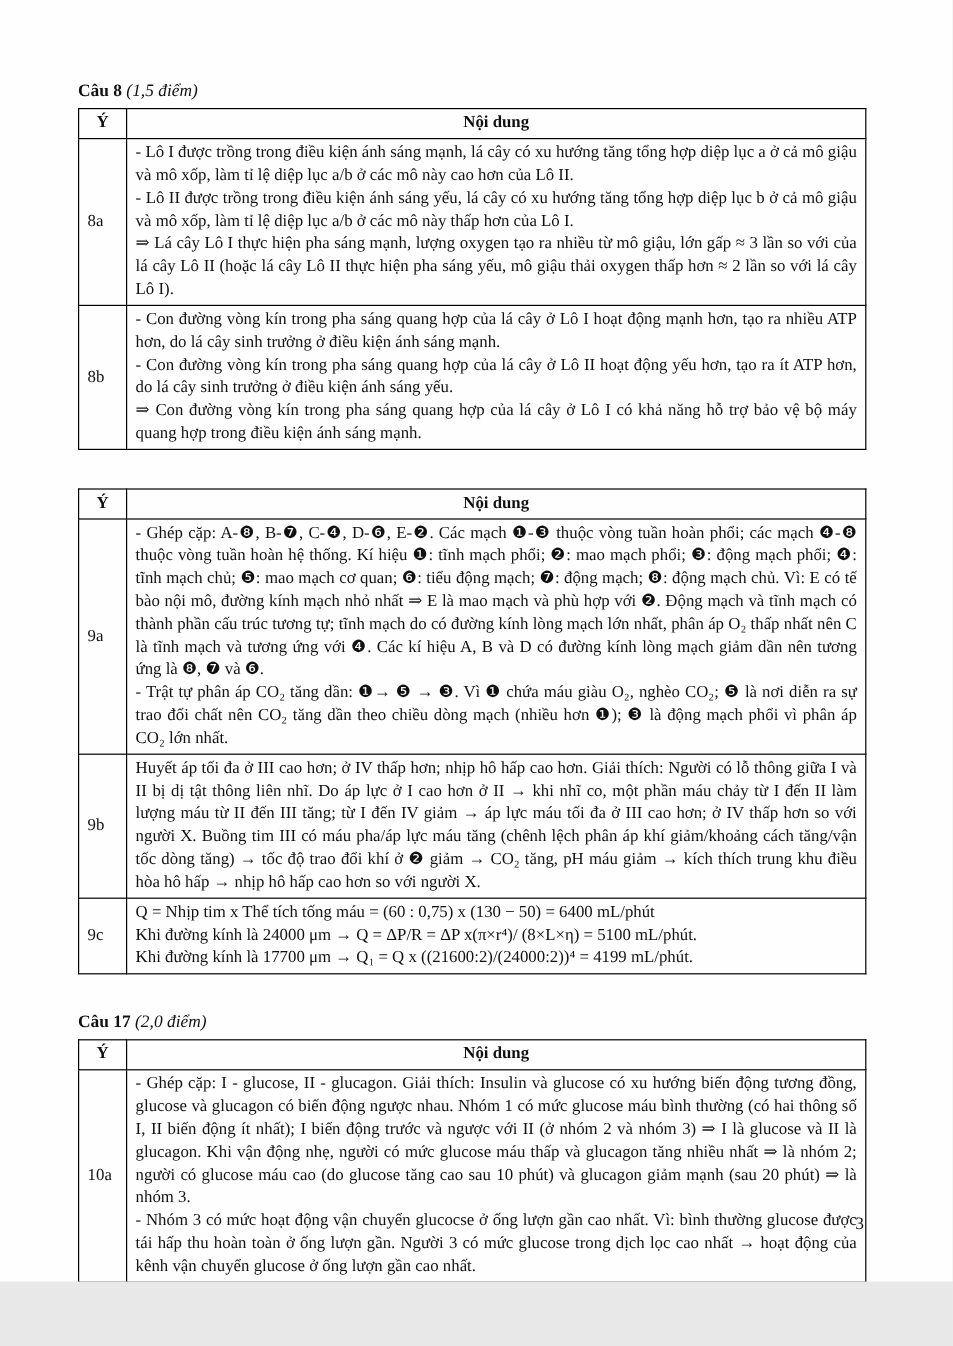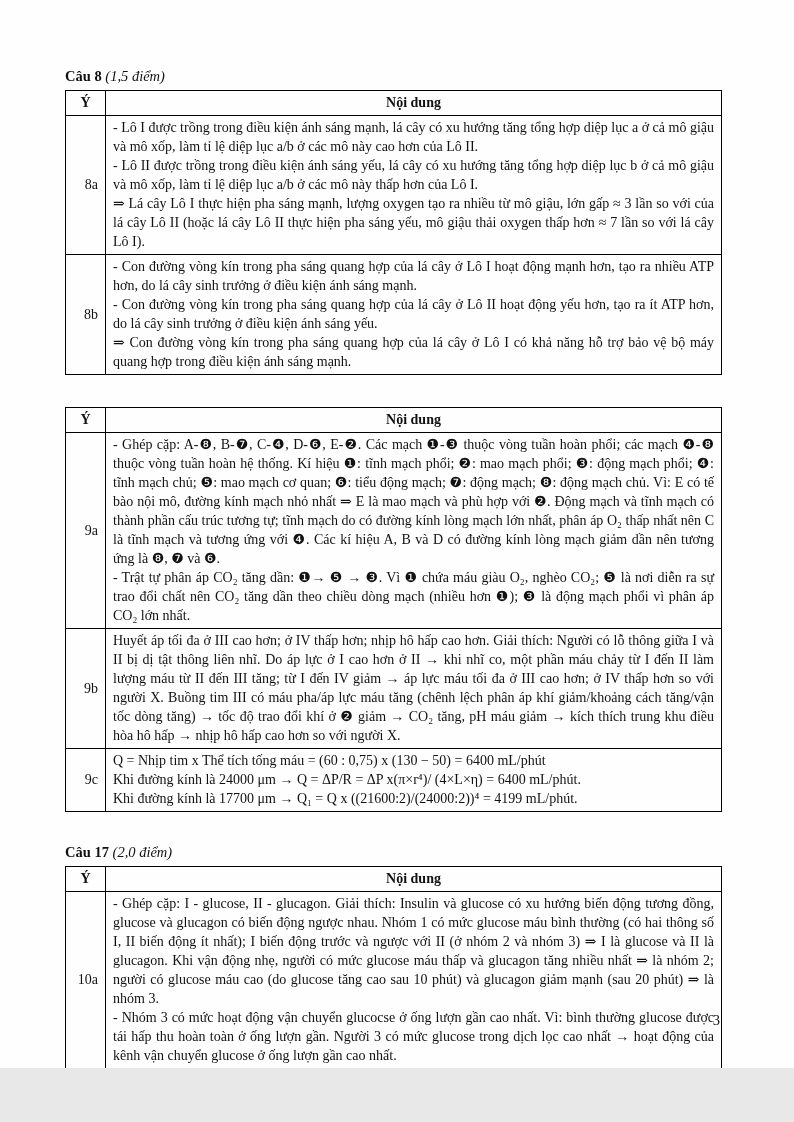--- a/index.html
+++ b/index.html
@@ -31,21 +31,21 @@
   table.answer-table th,
   table.answer-table td {
     border: 1px solid #000;
     font-size: 14px;
     line-height: 19px;
     padding: 2px 7px 3px 7px;
   }
   th.y-head { width: 40px; text-align: center; font-weight: bold; padding: 1px 2px; }
   th.content-head { font-weight: bold; padding: 1px 2px; }
   td.y-cell {
-    text-align: right;
+    text-align: left;
     vertical-align: middle;
     padding: 2px 2px;
   }
   td.content-cell {
     vertical-align: top;
     text-align: justify;
   }
   .para { }
   .page-number {
     position: absolute;
@@ -68,21 +68,21 @@
       <tbody>
           <tr>
         <th class="y-head">Ý</th>
         <th class="content-head">Nội dung</th>
       </tr>
       <tr>
         <td class="y-cell">8a</td>
         <td class="content-cell">
           <div class="para">- Lô I được trồng trong điều kiện ánh sáng mạnh, lá cây có xu hướng tăng tổng hợp diệp lục a ở cả mô giậu và mô xốp, làm tỉ lệ diệp lục a/b ở các mô này cao hơn của Lô II.</div>
           <div class="para">- Lô II được trồng trong điều kiện ánh sáng yếu, lá cây có xu hướng tăng tổng hợp diệp lục b ở cả mô giậu và mô xốp, làm tỉ lệ diệp lục a/b ở các mô này thấp hơn của Lô I.</div>
-          <div class="para">⇒ Lá cây Lô I thực hiện pha sáng mạnh, lượng oxygen tạo ra nhiều từ mô giậu, lớn gấp ≈ 3 lần so với của lá cây Lô II (hoặc lá cây Lô II thực hiện pha sáng yếu, mô giậu thải oxygen thấp hơn ≈ 7 lần so với lá cây Lô I).</div>
+          <div class="para">⇒ Lá cây Lô I thực hiện pha sáng mạnh, lượng oxygen tạo ra nhiều từ mô giậu, lớn gấp ≈ 3 lần so với của lá cây Lô II (hoặc lá cây Lô II thực hiện pha sáng yếu, mô giậu thải oxygen thấp hơn ≈ 2 lần so với lá cây Lô I).</div>
         </td>
       </tr>
       <tr>
         <td class="y-cell">8b</td>
         <td class="content-cell">
           <div class="para">- Con đường vòng kín trong pha sáng quang hợp của lá cây ở Lô I hoạt động mạnh hơn, tạo ra nhiều ATP hơn, do lá cây sinh trưởng ở điều kiện ánh sáng mạnh.</div>
           <div class="para">- Con đường vòng kín trong pha sáng quang hợp của lá cây ở Lô II hoạt động yếu hơn, tạo ra ít ATP hơn, do lá cây sinh trưởng ở điều kiện ánh sáng yếu.</div>
           <div class="para">⇒ Con đường vòng kín trong pha sáng quang hợp của lá cây ở Lô I có khả năng hỗ trợ bảo vệ bộ máy quang hợp trong điều kiện ánh sáng mạnh.</div>
         </td>
       </tr>
@@ -107,21 +107,21 @@
       <tr>
         <td class="y-cell">9b</td>
         <td class="content-cell">
           <div class="para">Huyết áp tối đa ở III cao hơn; ở IV thấp hơn; nhịp hô hấp cao hơn. Giải thích: Người có lỗ thông giữa I và II bị dị tật thông liên nhĩ. Do áp lực ở I cao hơn ở II → khi nhĩ co, một phần máu chảy từ I đến II làm lượng máu từ II đến III tăng; từ I đến IV giảm → áp lực máu tối đa ở III cao hơn; ở IV thấp hơn so với người X. Buồng tim III có máu pha/áp lực máu tăng (chênh lệch phân áp khí giảm/khoảng cách tăng/vận tốc dòng tăng) → tốc độ trao đổi khí ở ❷ giảm → CO₂ tăng, pH máu giảm → kích thích trung khu điều hòa hô hấp → nhịp hô hấp cao hơn so với người X.</div>
         </td>
       </tr>
       <tr>
         <td class="y-cell">9c</td>
         <td class="content-cell">
           <div class="para">Q = Nhịp tim x Thể tích tống máu = (60 : 0,75) x (130 − 50) = 6400 mL/phút</div>
-          <div class="para">Khi đường kính là 24000 μm → Q = ΔP/R = ΔP x(π×r⁴)/ (4×L×η) = 6400 mL/phút.</div>
+          <div class="para">Khi đường kính là 24000 μm → Q = ΔP/R = ΔP x(π×r⁴)/ (8×L×η) = 5100 mL/phút.</div>
           <div class="para">Khi đường kính là 17700 μm → Q₁ = Q x ((21600:2)/(24000:2))⁴ = 4199 mL/phút.</div>
         </td>
       </tr>
     </tbody>
       </table>
   </div>
 
   <div class="q-section">
     <div class="q-title">
       <span class="q-name">Câu 17</span>

